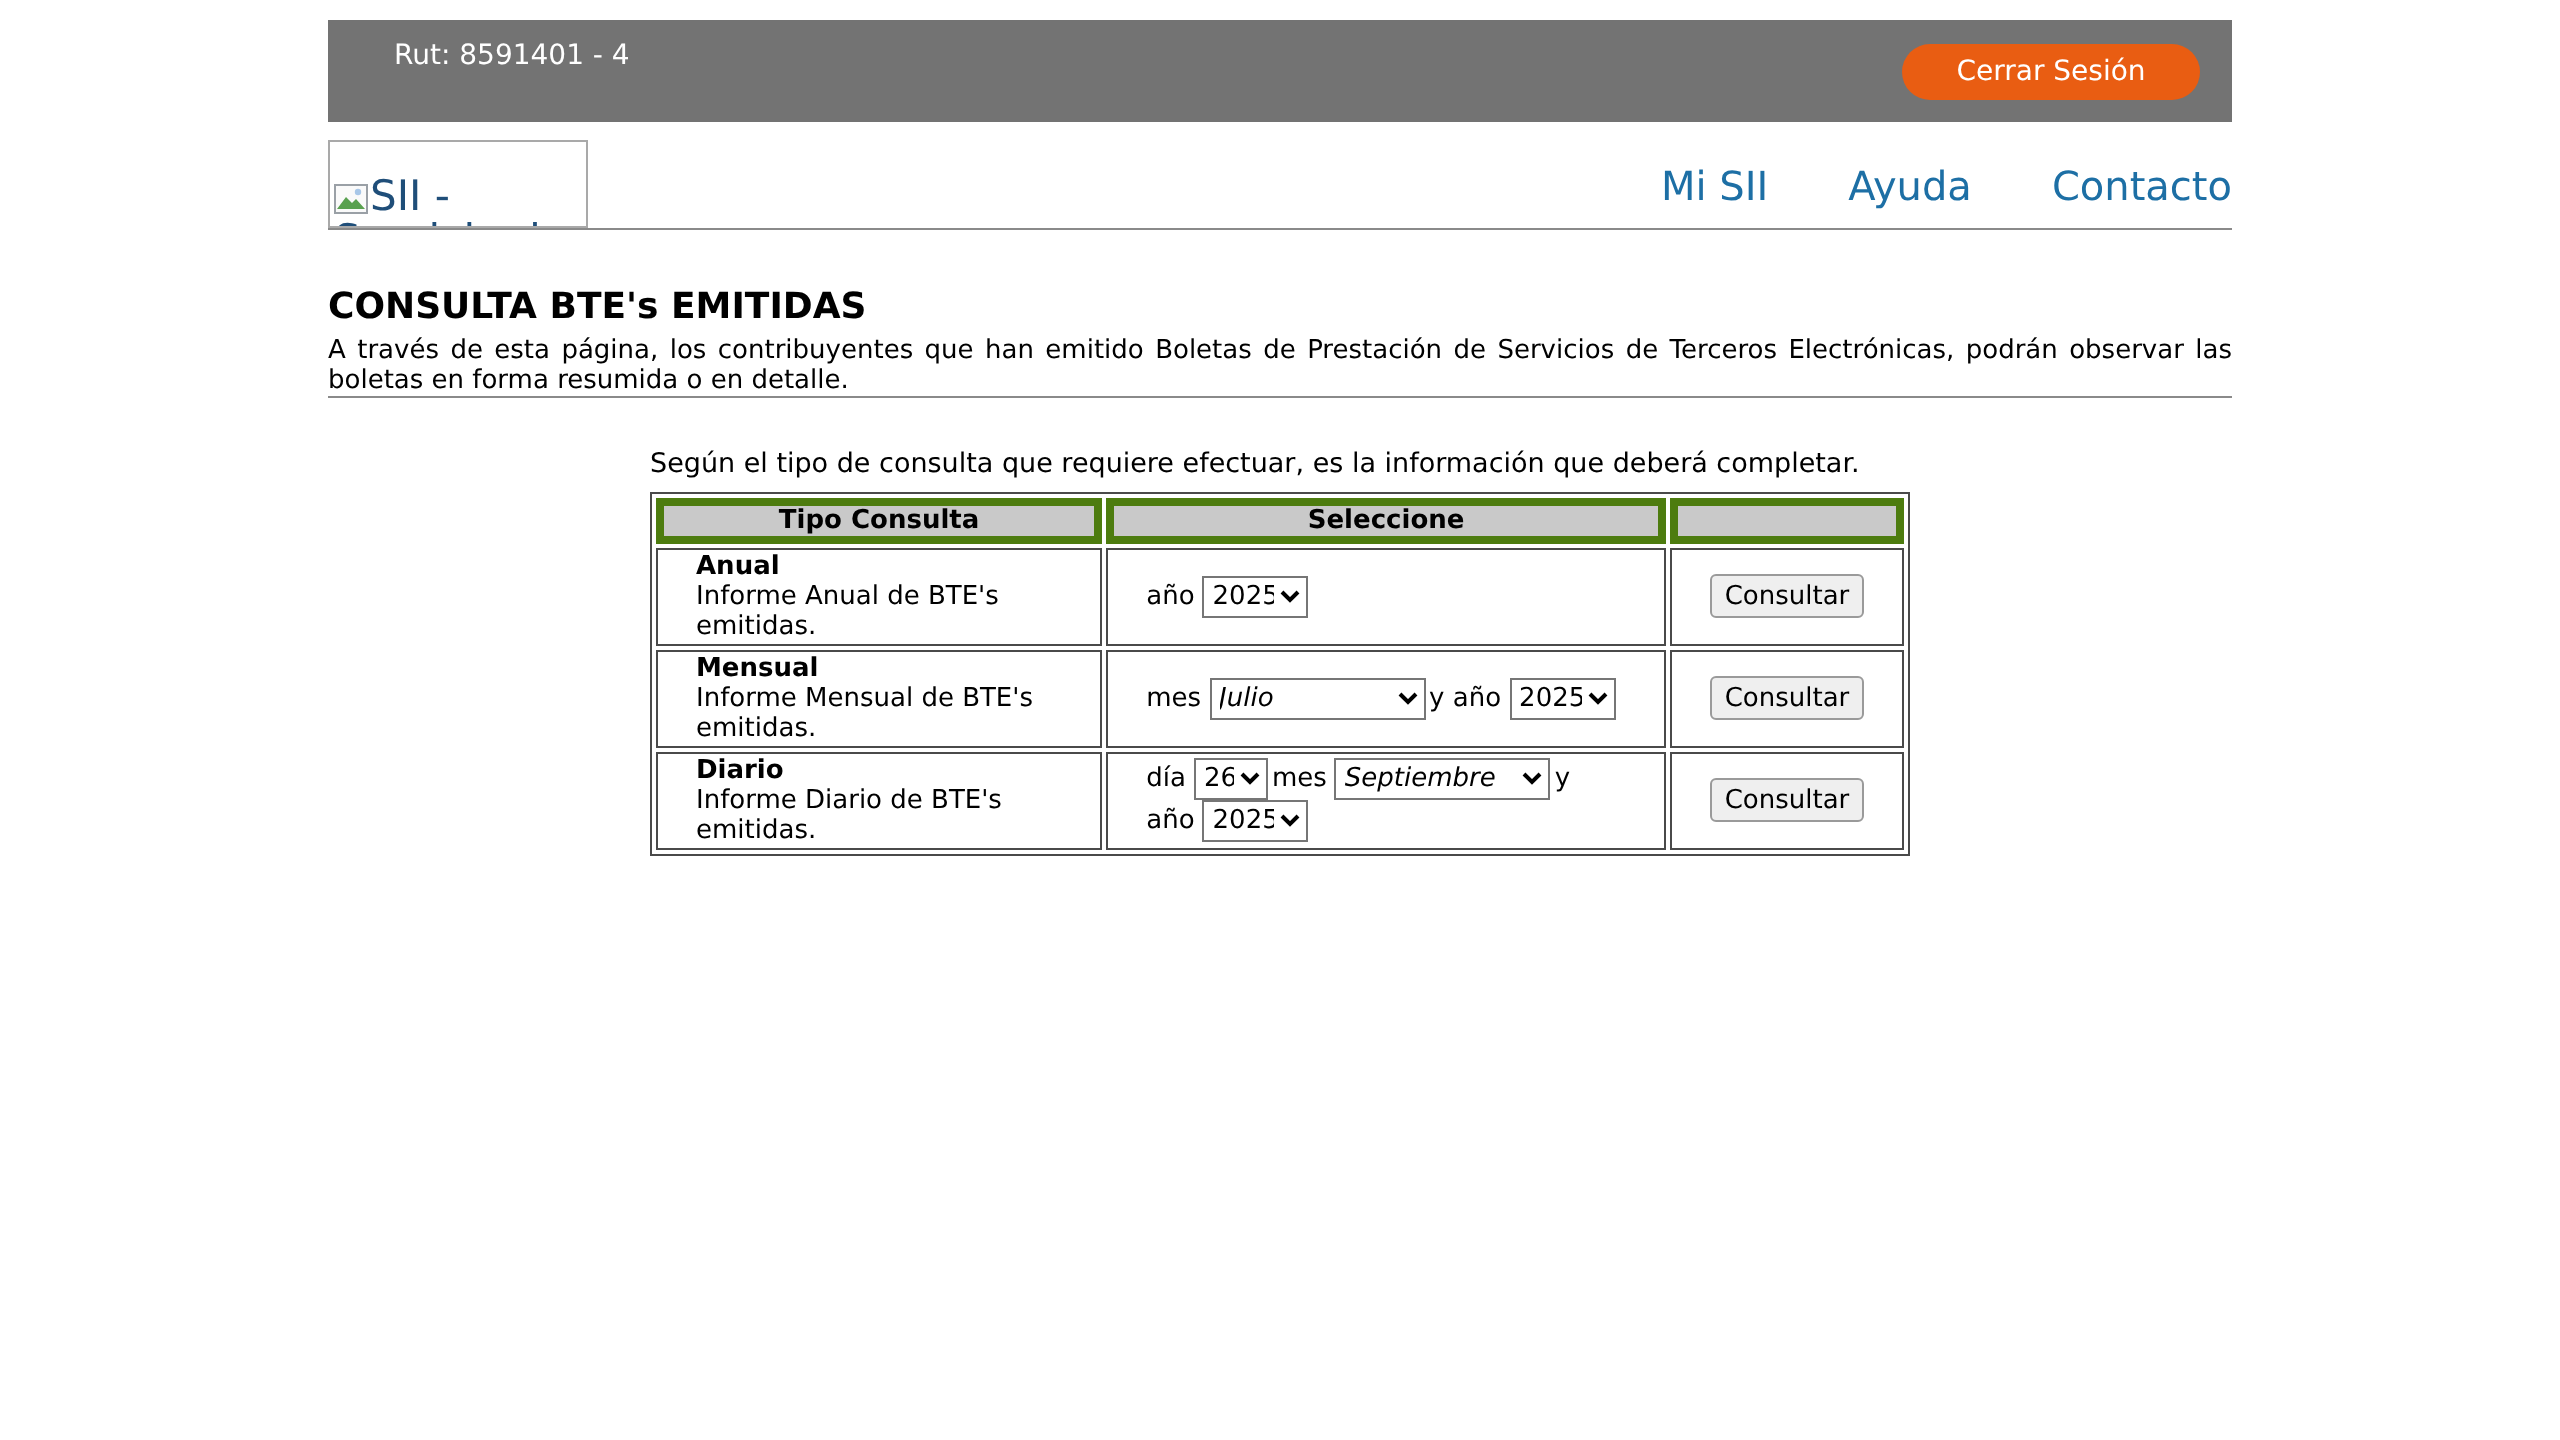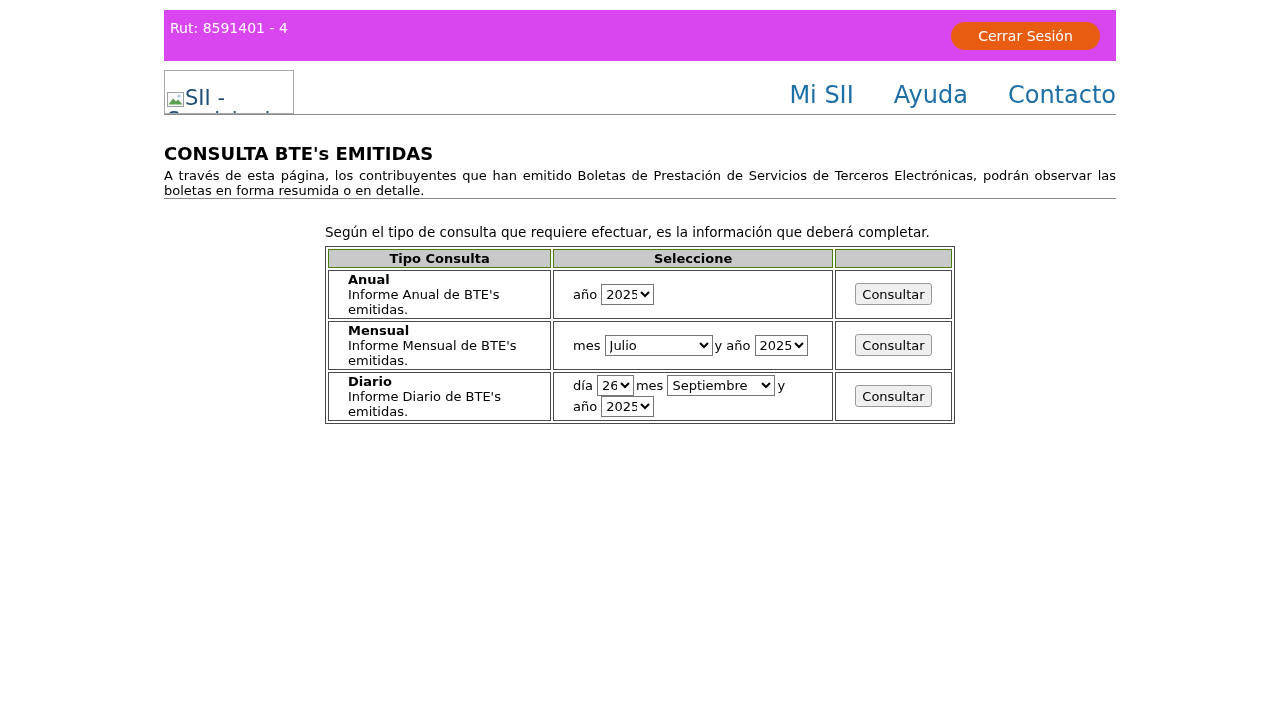--- a/index.html
+++ b/index.html
@@ -2,61 +2,61 @@
 <html><head>
 <meta charset="utf-8">
 <style>
   * { box-sizing: border-box; }
   html, body { margin: 0; padding: 0; background: #ffffff; color: #000;
     font-family: "DejaVu Sans", "Liberation Sans", sans-serif; }
   .page { width: 1280px; height: 720px; overflow: hidden; background: #fff; }
   .wrapper { width: 952px; margin: 0 auto; }
 
   
-  .topbar { margin-top: 10px; height: 51px; background: #d946ef;
+  .topbar { margin-top: 10px; height: 51px; background: #737373;
     display: flex; justify-content: space-between; align-items: center;
-    padding: 0 16px 0 6px; }
+    padding: 0 16px 0 33px; }
   .rut { color: #fff; font-size: 14px; align-self: flex-start; margin-top: 10px; }
   .logout-btn { background: #e95d12; color: #fff; border: none; border-radius: 14px;
     width: 149px; height: 28px; font-size: 14px; font-family: inherit; cursor: pointer; }
 
   
   .header-row { display: flex; justify-content: space-between; margin-top: 9px; height: 44px; }
   .logo-box { width: 130px; height: 44px; border: 1px solid #a9a9a9; padding: 16px 2px;
     overflow: hidden; font-size: 21px; line-height: 22px; color: #1f4e79; cursor: pointer; }
   .broken-img-icon { display: inline-block; vertical-align: -2px; margin-right: 1px; }
-  .nav { display: flex; gap: 40px; font-size: 24px; color: #1d6fa5; padding-top: 11px; }
+  .nav { display: flex; gap: 40px; font-size: 20px; color: #1d6fa5; padding-top: 11px; }
   .nav-item { cursor: pointer; white-space: nowrap; }
 
   hr.sep { border: none; border-top: 1px solid #8a8a8a; margin: 0; }
   .sep1 { margin-top: 11px; }
   .sep2 { margin-top: 19px; }
 
   .page-title { font-size: 18px; font-weight: bold; margin: 28px 0 4px 0; }
   .page-desc { font-size: 13px; line-height: 15px; text-align: justify; margin: 0; }
 
   .instruction { width: 630px; margin: 26px 0 5px 161px; font-size: 13.5px;
     font-weight: normal; line-height: 15.5px; text-align: justify; }
 
   
   table.consulta { border-collapse: separate; border-spacing: 2px;
     border: 1px solid #4a4a4a; margin-left: 161px; width: 630px; font-size: 13px; }
-  .consulta th { background: #c9c9c9; border: 1px solid #4d7c0f; height: 19px;
+  .consulta th { background: #c9c9c9; border: 4px solid #4d7c0f; height: 19px;
     padding: 0 2px; font-size: 13px; font-weight: bold; }
   .consulta td { border: 1px solid #4a4a4a; padding: 1px 19px; vertical-align: middle; }
   td.c1 { width: 238px; height: 38px; line-height: 15px; }
   td.c2 { width: 296px; }
   td.c3 { width: 76px; text-align: center; }
   .row-type { font-weight: bold; }
 
   .field-label { margin: 0 4px 0 2px; }
   .field-label:first-child { margin-left: 0; }
   select { font-size: 13px; font-family: inherit; height: 21px; background: #fff; }
   .sel-day { width: 37px; }
-  .sel-month { width: 108px; }
+  .sel-month { width: 108px; font-style: italic; }
   .sel-year { width: 53px; }
 
   .consultar-btn { font-size: 13px; font-family: inherit; width: 77px; height: 22px;
     background: #efefef; border: 1px solid #9a9a9a; border-radius: 3px;
     color: #000000; padding: 0; cursor: pointer; }
 </style>
 </head>
 <body>
 
 <div class="page">

